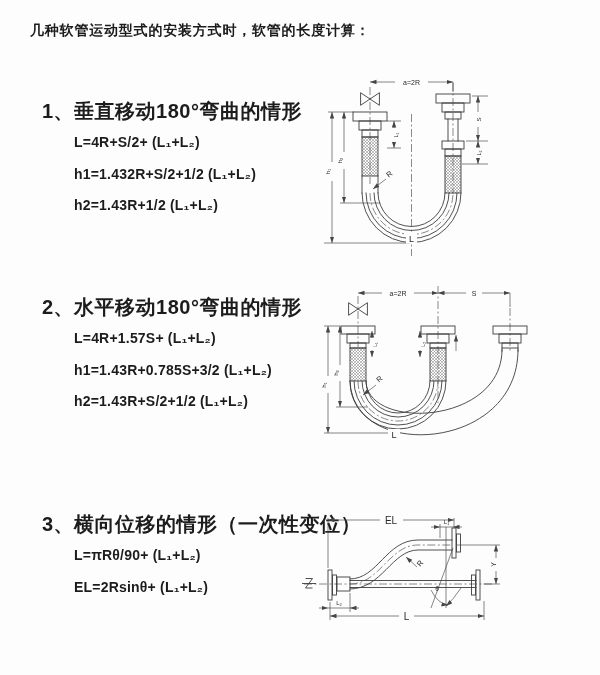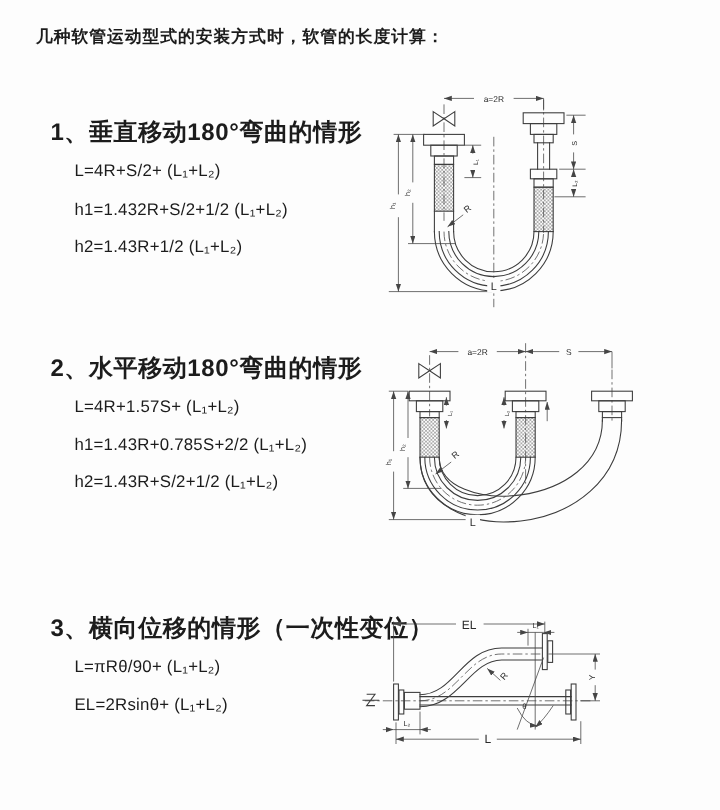--- a/index.html
+++ b/index.html
@@ -3,21 +3,21 @@
 <meta charset="utf-8">
 <style>
   html,body{margin:0;padding:0;}
   .page{position:relative;width:600px;height:675px;background:#fdfdfd;overflow:hidden;
         font-family:"Liberation Sans","DejaVu Sans",sans-serif;}
   .title{position:absolute;left:30px;top:22px;font-size:14px;font-weight:600;
          color:#1c1c1c;letter-spacing:0.8px;}
   .section{position:absolute;left:42px;color:#1c1c1c;}
   .heading{font-size:20px;font-weight:600;line-height:20px;letter-spacing:0.5px;}
   .formulas{margin-top:6px;}
-  .formula{font-size:14px;font-weight:400;line-height:31.5px;margin-left:20px;letter-spacing:0.2px;}
+  .formula{font-size:14px;font-weight:700;line-height:31.5px;margin-left:32px;letter-spacing:0.2px;}
   svg.diagram{position:absolute;}
   .ln{stroke:#3d3d3d;stroke-width:0.9;fill:none;stroke-linecap:square;}
   .cl{stroke:#4a4a4a;stroke-width:0.65;fill:none;stroke-dasharray:8 2.5 2 2.5;}
   .dim{stroke:#454545;stroke-width:0.65;fill:none;}
   .bg{fill:#fdfdfd;stroke:none;}
   svg text{fill:#2a2a2a;font-family:"Liberation Sans","DejaVu Sans",sans-serif;}
 </style>
 </head>
 <body>
 
@@ -31,21 +31,21 @@
       <div class="formula">L=4R+S/2+ (L₁+L₂)</div>
       <div class="formula">h1=1.432R+S/2+1/2 (L₁+L₂)</div>
       <div class="formula">h2=1.43R+1/2 (L₁+L₂)</div>
     </div>
   </div>
 
   <div class="section" style="top:297px;">
     <div class="heading">2、水平移动180°弯曲的情形</div>
     <div class="formulas">
       <div class="formula">L=4R+1.57S+ (L₁+L₂)</div>
-      <div class="formula">h1=1.43R+0.785S+2/2 (L₁+L₂)</div>
+      <div class="formula">h1=1.43R+0.785S+3/2 (L₁+L₂)</div>
       <div class="formula">h2=1.43R+S/2+1/2 (L₁+L₂)</div>
     </div>
   </div>
 
   <div class="section" style="top:514px;">
     <div class="heading">3、横向位移的情形（一次性变位）</div>
     <div class="formulas">
       <div class="formula">L=πRθ/90+ (L₁+L₂)</div>
       <div class="formula">EL=2Rsinθ+ (L₁+L₂)</div>
     </div>

